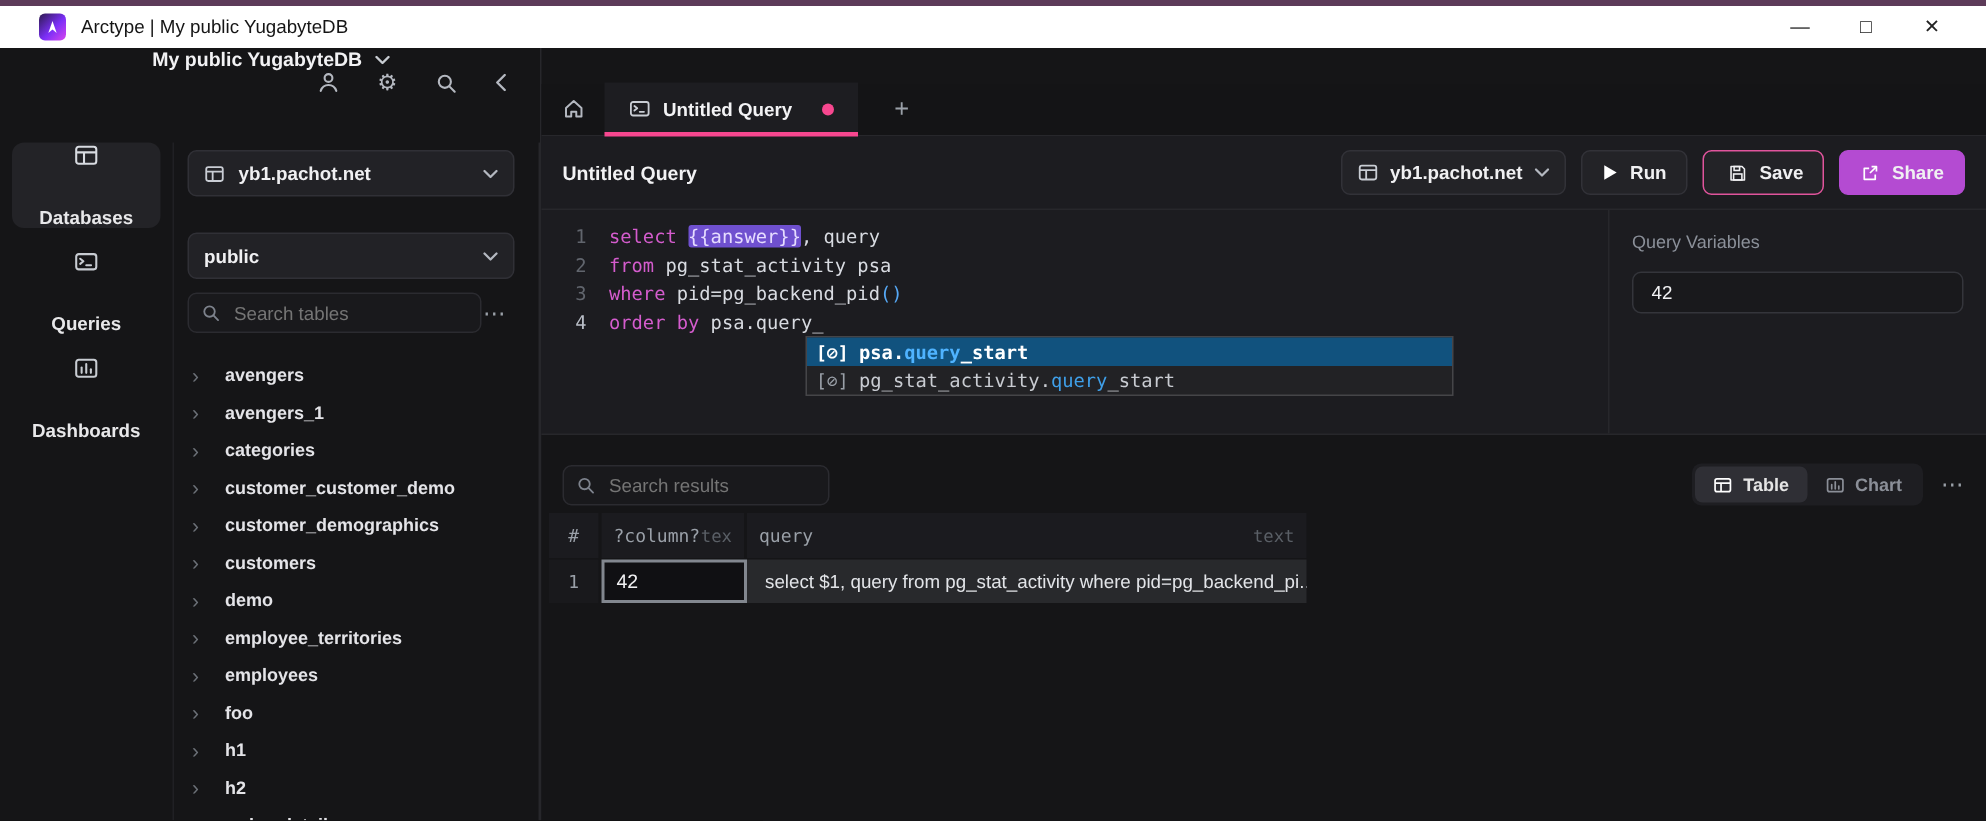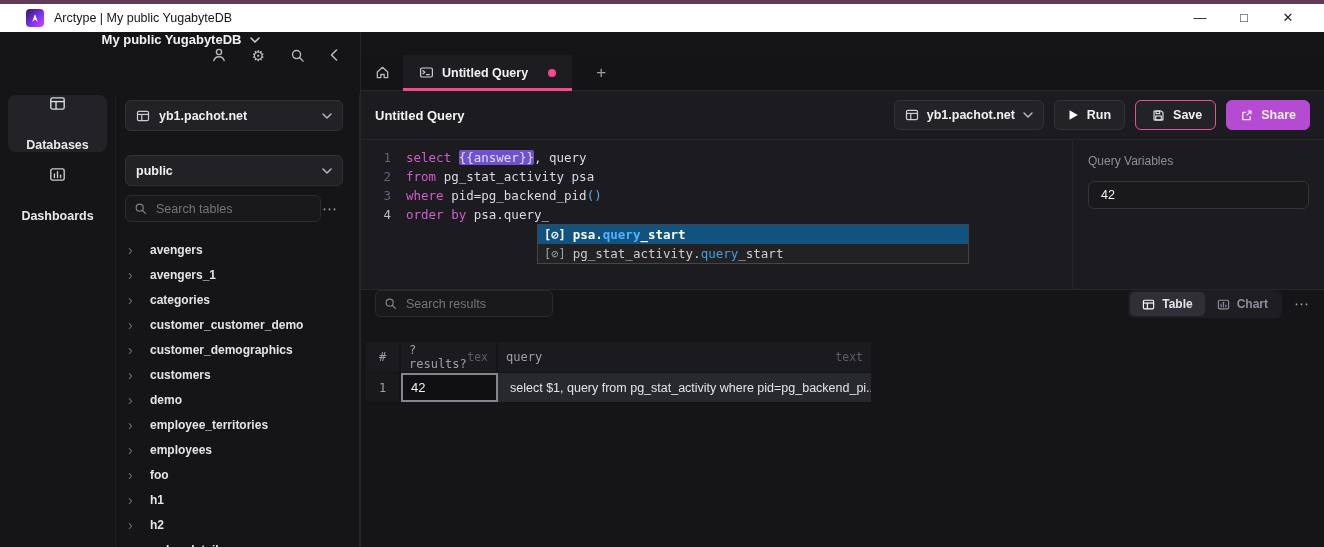--- a/index.html
+++ b/index.html
@@ -101,21 +101,21 @@
   .ac-row.selected .ac-match{color:#4fb3ff;}
 
   .vars{width:252px;border-left:1px solid #27272b;box-sizing:border-box;padding:14px 15px 0 15px;}
   .vars-title{font-size:12px;color:#8b9099;}
   .vars-name{margin-top:16px;font-size:13px;font-weight:700;color:#f0f0f2;}
   .vars-input{margin-top:13px;width:100%;height:28px;box-sizing:border-box;background:#19191c;
     border:1px solid #34353b;border-radius:6px;color:#f2f2f4;font-size:12.5px;
     font-family:"Liberation Sans",sans-serif;padding:0 12px;outline:none;}
 
   .results{flex:1;display:flex;flex-direction:column;background:#151517;min-height:0;}
-  .results-toolbar{height:47px;display:flex;align-items:flex-start;padding:0 10px 0 14px;box-sizing:border-box;}
+  .results-toolbar{height:47px;display:flex;align-items:flex-end;padding:0 10px 0 14px;box-sizing:border-box;}
   .results-search input{width:178px;}
   .rt-right{margin-left:auto;display:flex;align-items:center;}
   .segmented{display:flex;background:#1e1e22;border-radius:6px;padding:2px;}
   .seg{height:24px;display:flex;align-items:center;gap:7px;padding:0 12px;border-radius:5px;
     font-size:12px;font-weight:700;color:#8b8f98;cursor:pointer;}
   .seg.active{background:#2f2f35;color:#e5e5e5;}
   .rt-more{margin-left:12px;margin-right:4px;color:#9aa0a8;font-size:15px;letter-spacing:1px;cursor:pointer;}
 
   .rtable{margin:5px 0 0 5px;width:505px;}
   .thead{display:flex;height:30px;background:#1b1b1f;}
@@ -196,20 +196,30 @@
                   <rect x="1.7" y="2.7" width="12.6" height="10.6" rx="1.6"></rect>
                   <line x1="1.7" y1="6.2" x2="14.3" y2="6.2"></line>
                   <line x1="6.6" y1="6.2" x2="6.6" y2="13.3"></line>
                 </svg>
             </span>
             <span class="rail-label">Databases</span>
           </div>
           <div class="rail-item">
             <span>
               <svg width="17" height="17" viewBox="0 0 16 16" fill="none" stroke="#c8ccd2" stroke-width="1.3">
+                  <rect x="1.7" y="3.2" width="12.6" height="9.6" rx="1.6"></rect>
+                  <path d="M4.2 6.1l2 1.6-2 1.6" stroke-linecap="round" stroke-linejoin="round"></path>
+                  <line x1="8" y1="10.2" x2="11" y2="10.2" stroke-linecap="round"></line>
+                </svg>
+            </span>
+            <span class="rail-label">Queries</span>
+          </div>
+          <div class="rail-item">
+            <span>
+              <svg width="17" height="17" viewBox="0 0 16 16" fill="none" stroke="#c8ccd2" stroke-width="1.3">
                   <rect x="1.7" y="2.7" width="12.6" height="10.6" rx="1.6"></rect>
                   <line x1="5.1" y1="7.5" x2="5.1" y2="10.9" stroke-linecap="round"></line>
                   <line x1="8" y1="5.3" x2="8" y2="10.9" stroke-linecap="round"></line>
                   <line x1="10.9" y1="8.6" x2="10.9" y2="10.9" stroke-linecap="round"></line>
                 </svg>
             </span>
             <span class="rail-label">Dashboards</span>
           </div>
         </div>
 
@@ -453,21 +463,21 @@
             <span class="rt-more">⋯</span>
           </div>
         </div>
 
         <div class="rtable">
           <div class="thead">
             <div class="th th-idx">
                 <span>#</span>
               </div>
             <div class="th th-col">
-              <span>?results?</span>
+              <span>?column?</span>
               <span class="coltype">tex</span>
             </div>
             <div class="th th-query">
               <span>query</span>
               <span class="coltype">text</span>
             </div>
           </div>
           <div class="trow">
             <div class="td td-idx">1</div>
             <div class="td td-val">42</div>

